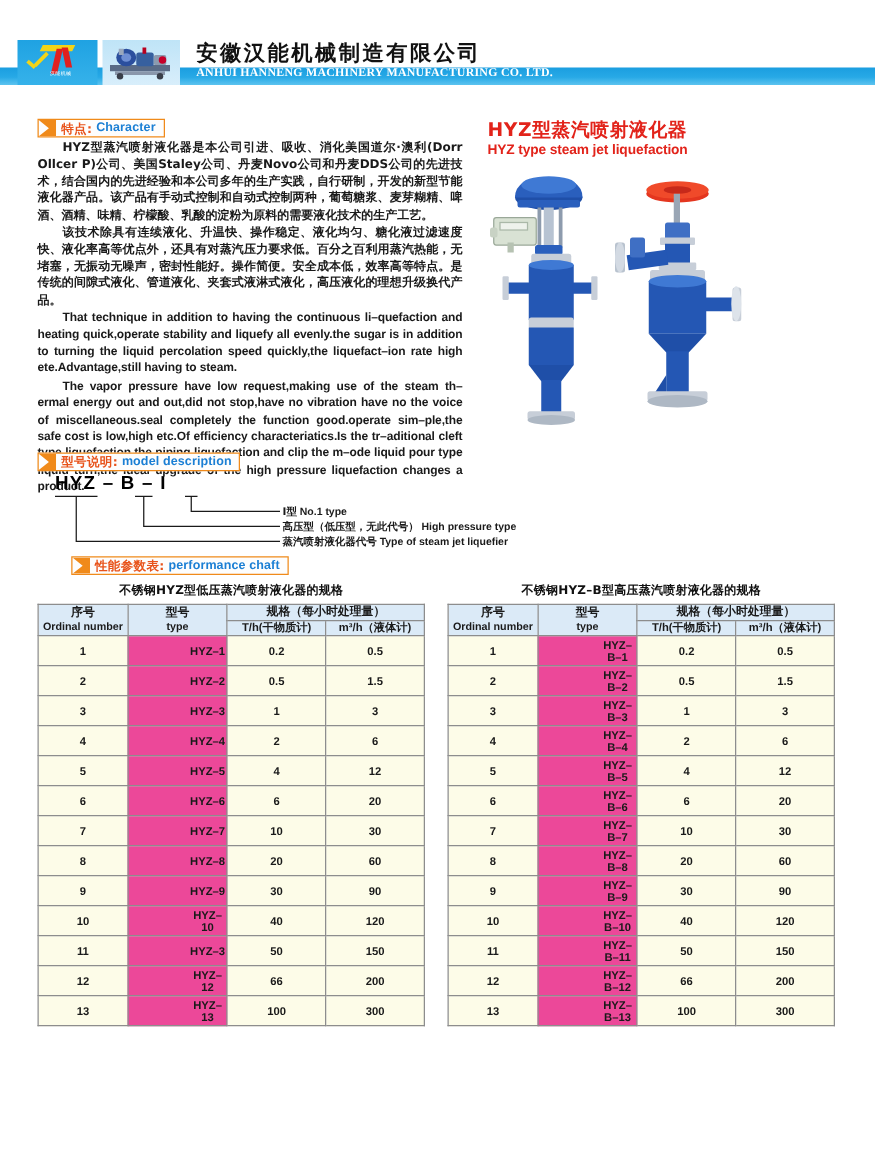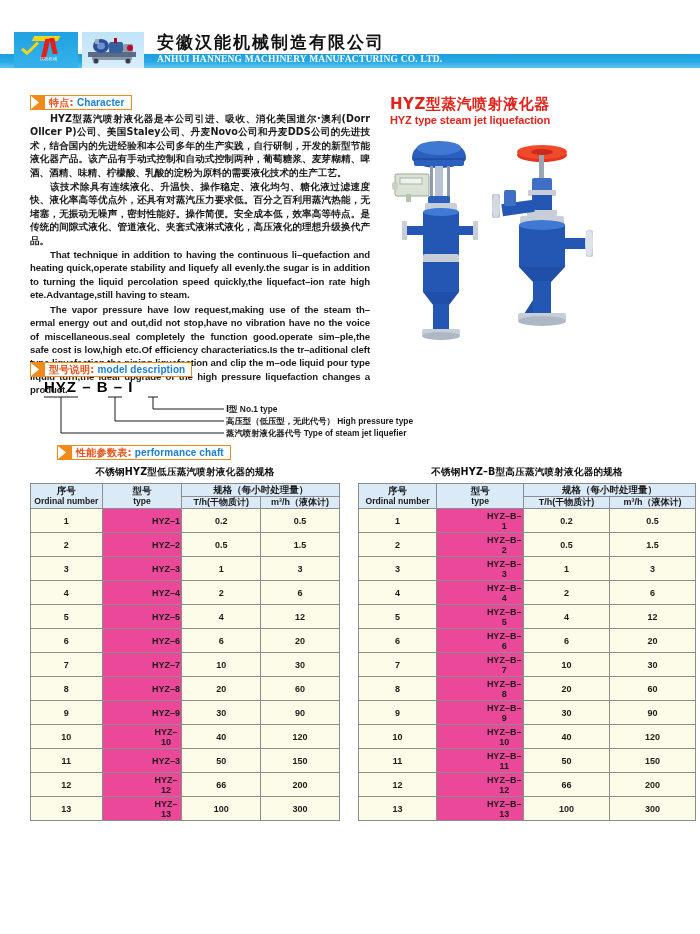--- a/index.html
+++ b/index.html
@@ -182,21 +182,21 @@
     white-space: nowrap;
   }
   .leg .cnpart { font-family: "DejaVu Sans", sans-serif; }
   #leg1 { left: 196px; top: 26px; }
   #leg2 { left: 196px; top: 38px; }
   #leg3 { left: 196px; top: 50px; }
 
   
   .tbl-wrap { position: absolute; top: 466px; }
   #tbl-left  { left: 30px;  width: 310px; }
-  #tbl-right { left: 358px; width: 338px; }
+  #tbl-right { left: 358px; width: 310px; }
   .tbl-caption {
     text-align: center;
     font-size: 9.6px; font-weight: bold; color: #111;
     font-family: "DejaVu Sans", sans-serif;
     margin-bottom: 4px;
     letter-spacing: .2px;
   }
   table.spec {
     border-collapse: collapse;
     width: 100%;

